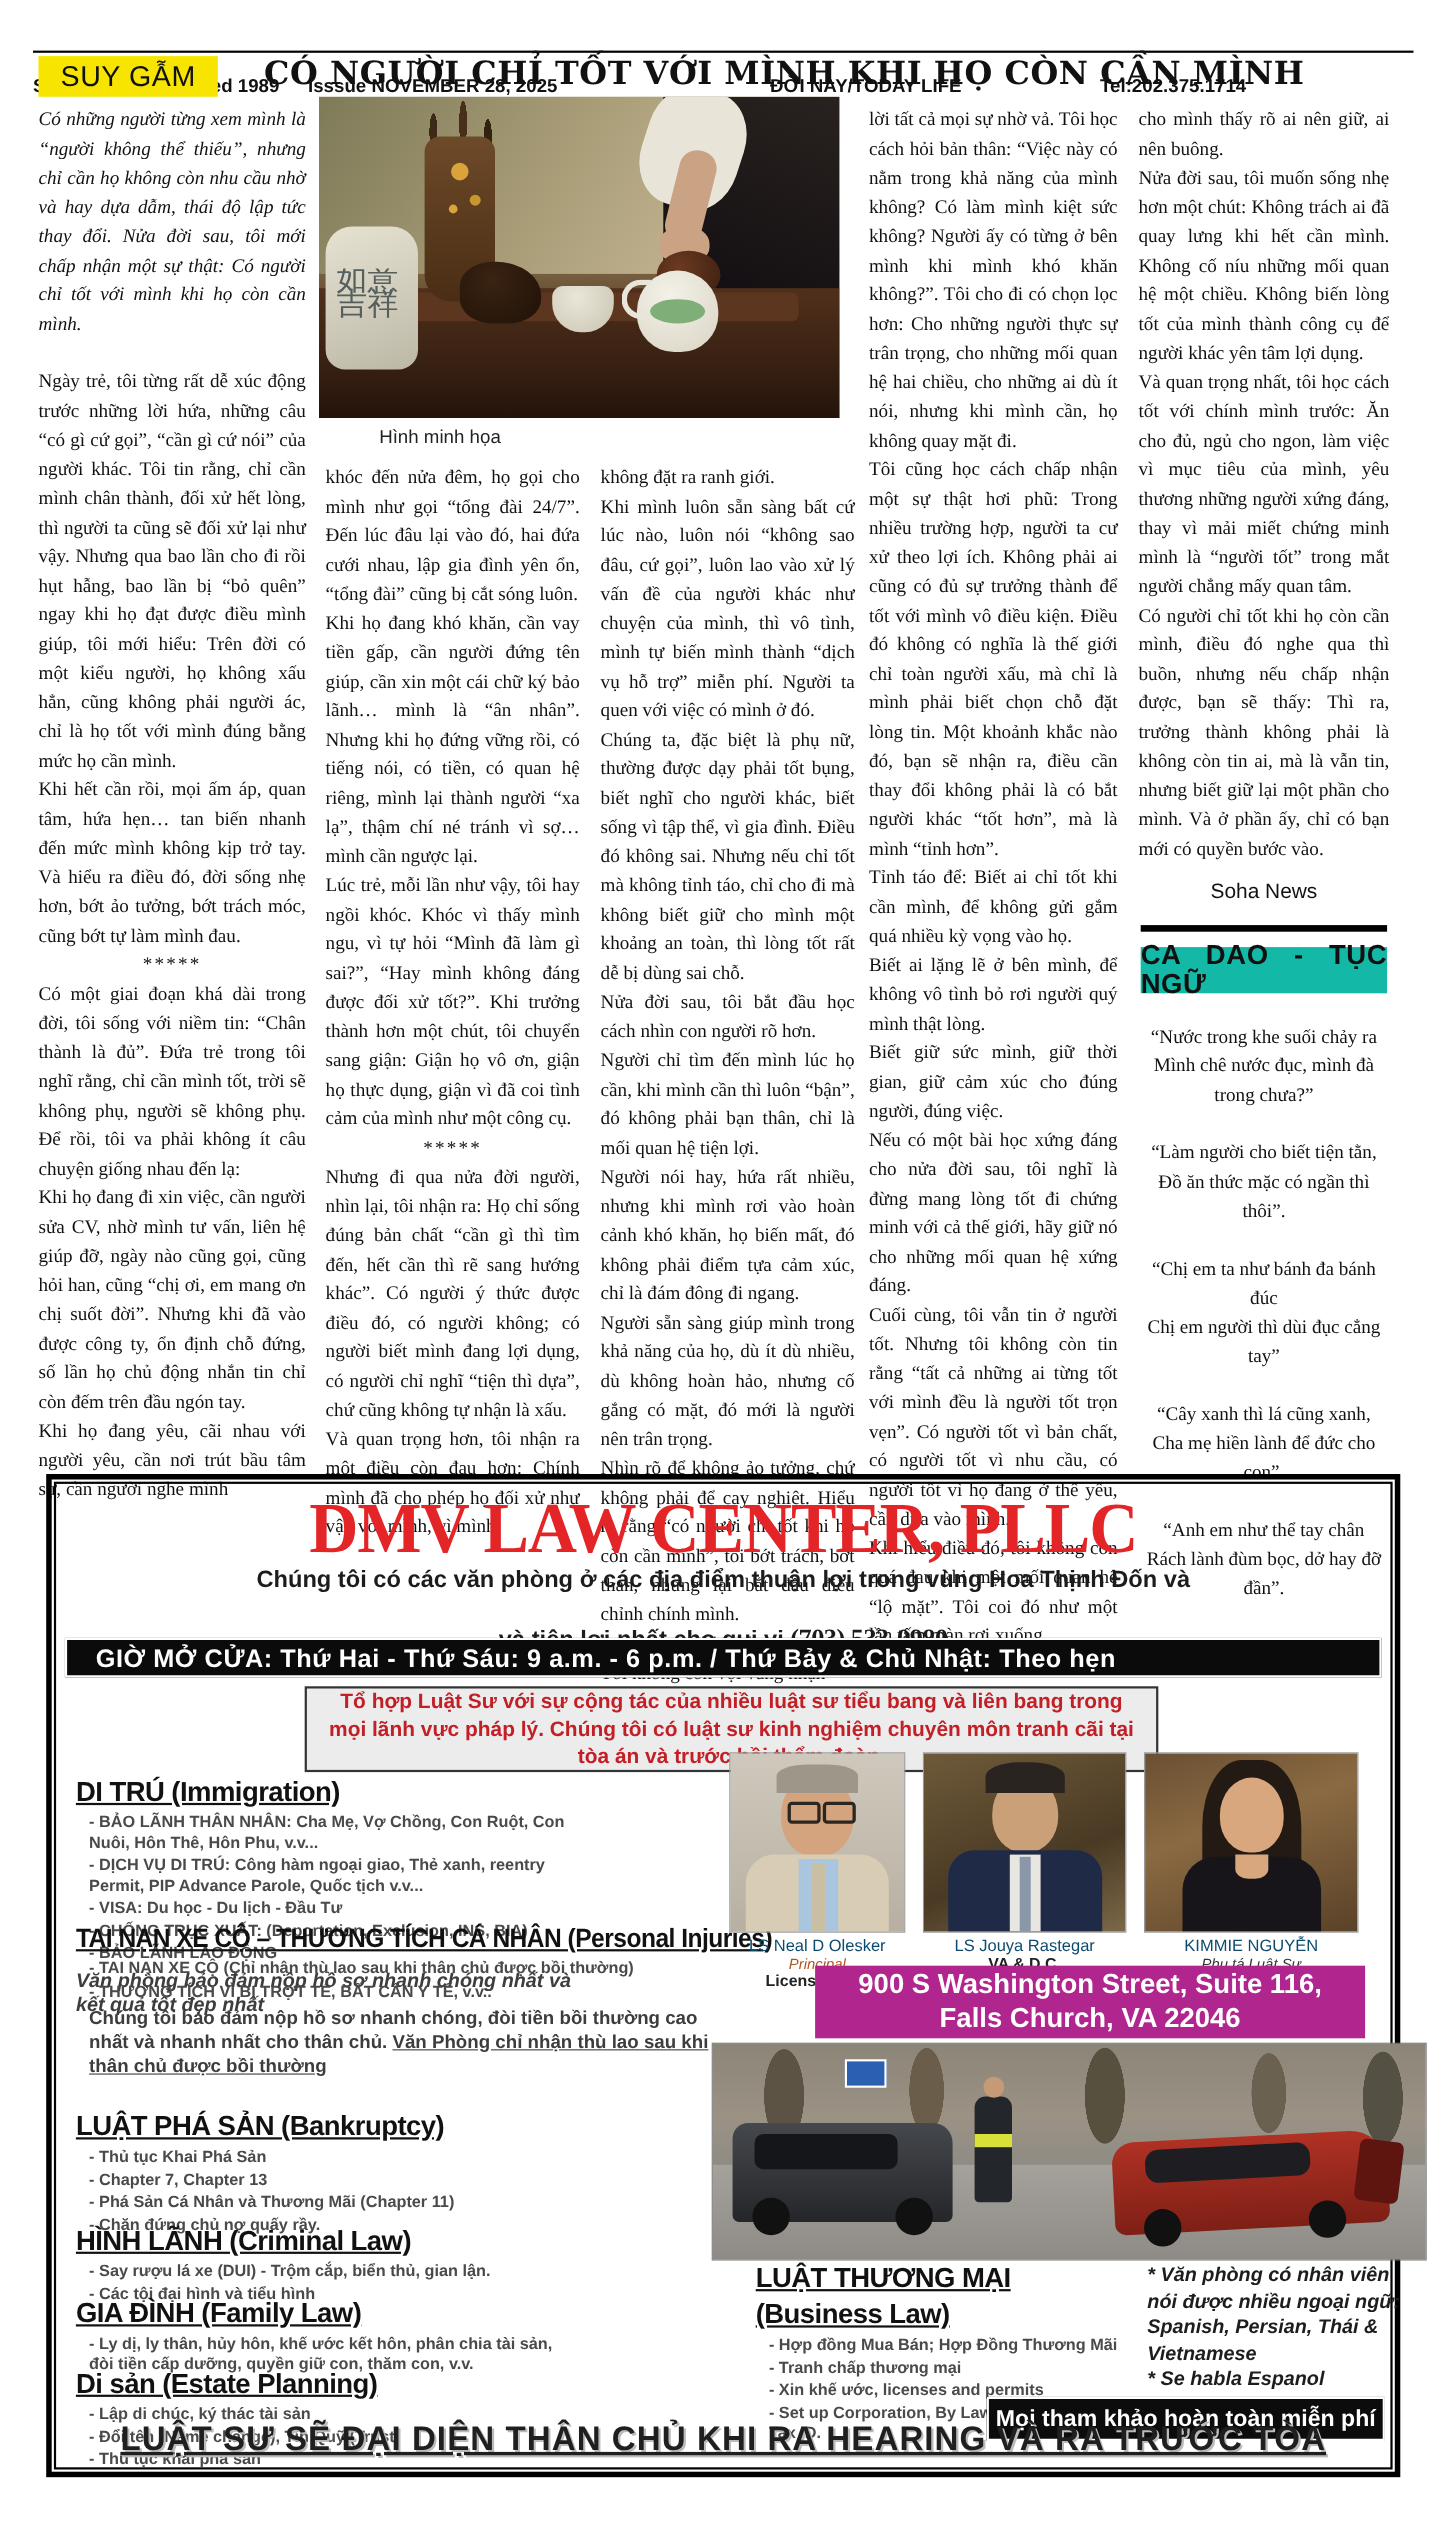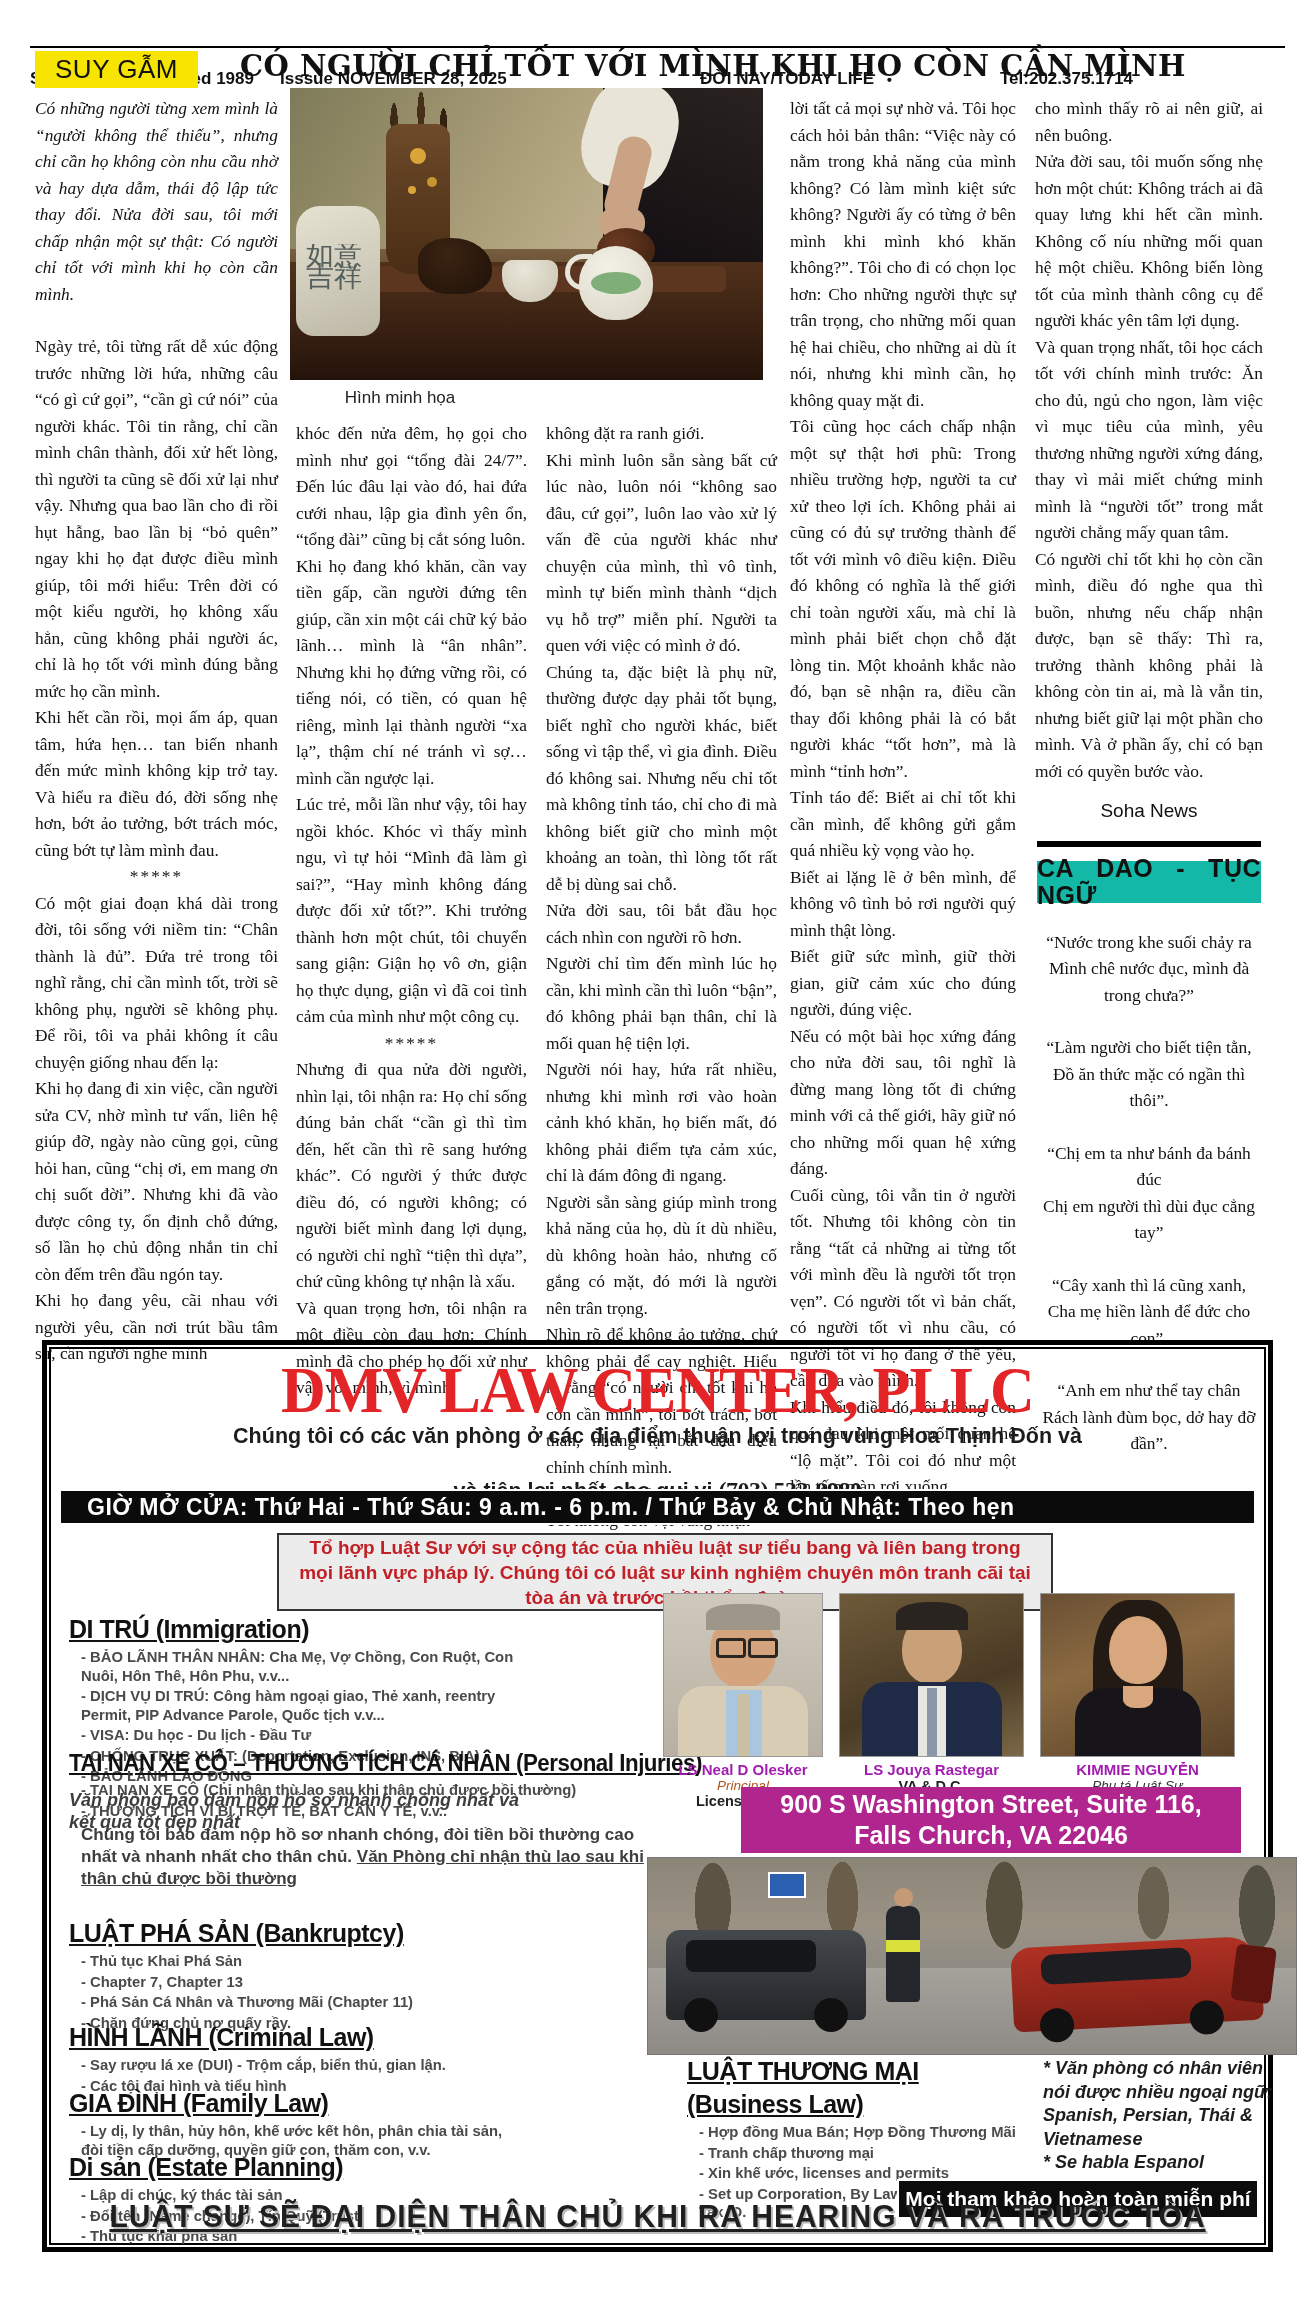--- a/index.html
+++ b/index.html
@@ -68,21 +68,21 @@
   .sec h3.cond{transform:scaleX(.93);transform-origin:left;font-size:24px;}
   .sec ul{margin:0;padding:0 0 0 12px;list-style:none;}
   .sec li{font-weight:bold;color:#4a4a4a;font-size:14.8px;line-height:18.5px;margin-bottom:2px;}
   .sec li::before{content:"- ";}
   .sec .note{font-style:italic;font-weight:bold;color:#3d3d3d;font-size:18px;line-height:22px;margin-top:3px;}
   .sec .note2{font-weight:bold;color:#3d3d3d;font-size:17px;line-height:22px;margin-top:4px;padding-left:12px;}
   .sec .note2 u{display:inline;}
   .lawyers{position:absolute;left:612px;top:244px;width:586px;display:flex;gap:16px;font-family:"Liberation Sans",sans-serif;}
   .lawyer{text-align:center;}
   .lawyer .pic{position:relative;height:162px;overflow:hidden;border:1px solid #999;}
-  .lawyer .nm{font-weight:bold;font-size:15px;margin-top:4px;color:#a21caf;}
+  .lawyer .nm{font-weight:normal;font-size:15px;margin-top:4px;color:#0c4a6e;}
   .lawyer .rl{font-style:italic;font-size:13.5px;color:#333;}
   .lawyer .ex{font-weight:bold;font-size:14.5px;color:#222;}
   .head{position:absolute;border-radius:50% 50% 46% 46%;}
   .addr{position:absolute;left:690px;top:438px;width:500px;height:66px;background:#b1268e;color:#fff;
      display:flex;align-items:center;justify-content:center;text-align:center;
      font-family:"Liberation Sans",sans-serif;font-weight:bold;font-size:25px;line-height:31px;white-space:pre-line;}
   .crash{position:absolute;left:596px;top:508px;width:648px;height:196px;overflow:hidden;
      background:linear-gradient(180deg,#8b8578 0%,#9b9284 34%,#8f8c84 55%,#97948e 100%);border:1px solid #777;}
   .crash .trees{position:absolute;left:0;top:0;width:100%;height:60%;
      background:radial-gradient(30px 70px at 10% 40%,#5d5344 60%,transparent 61%),

